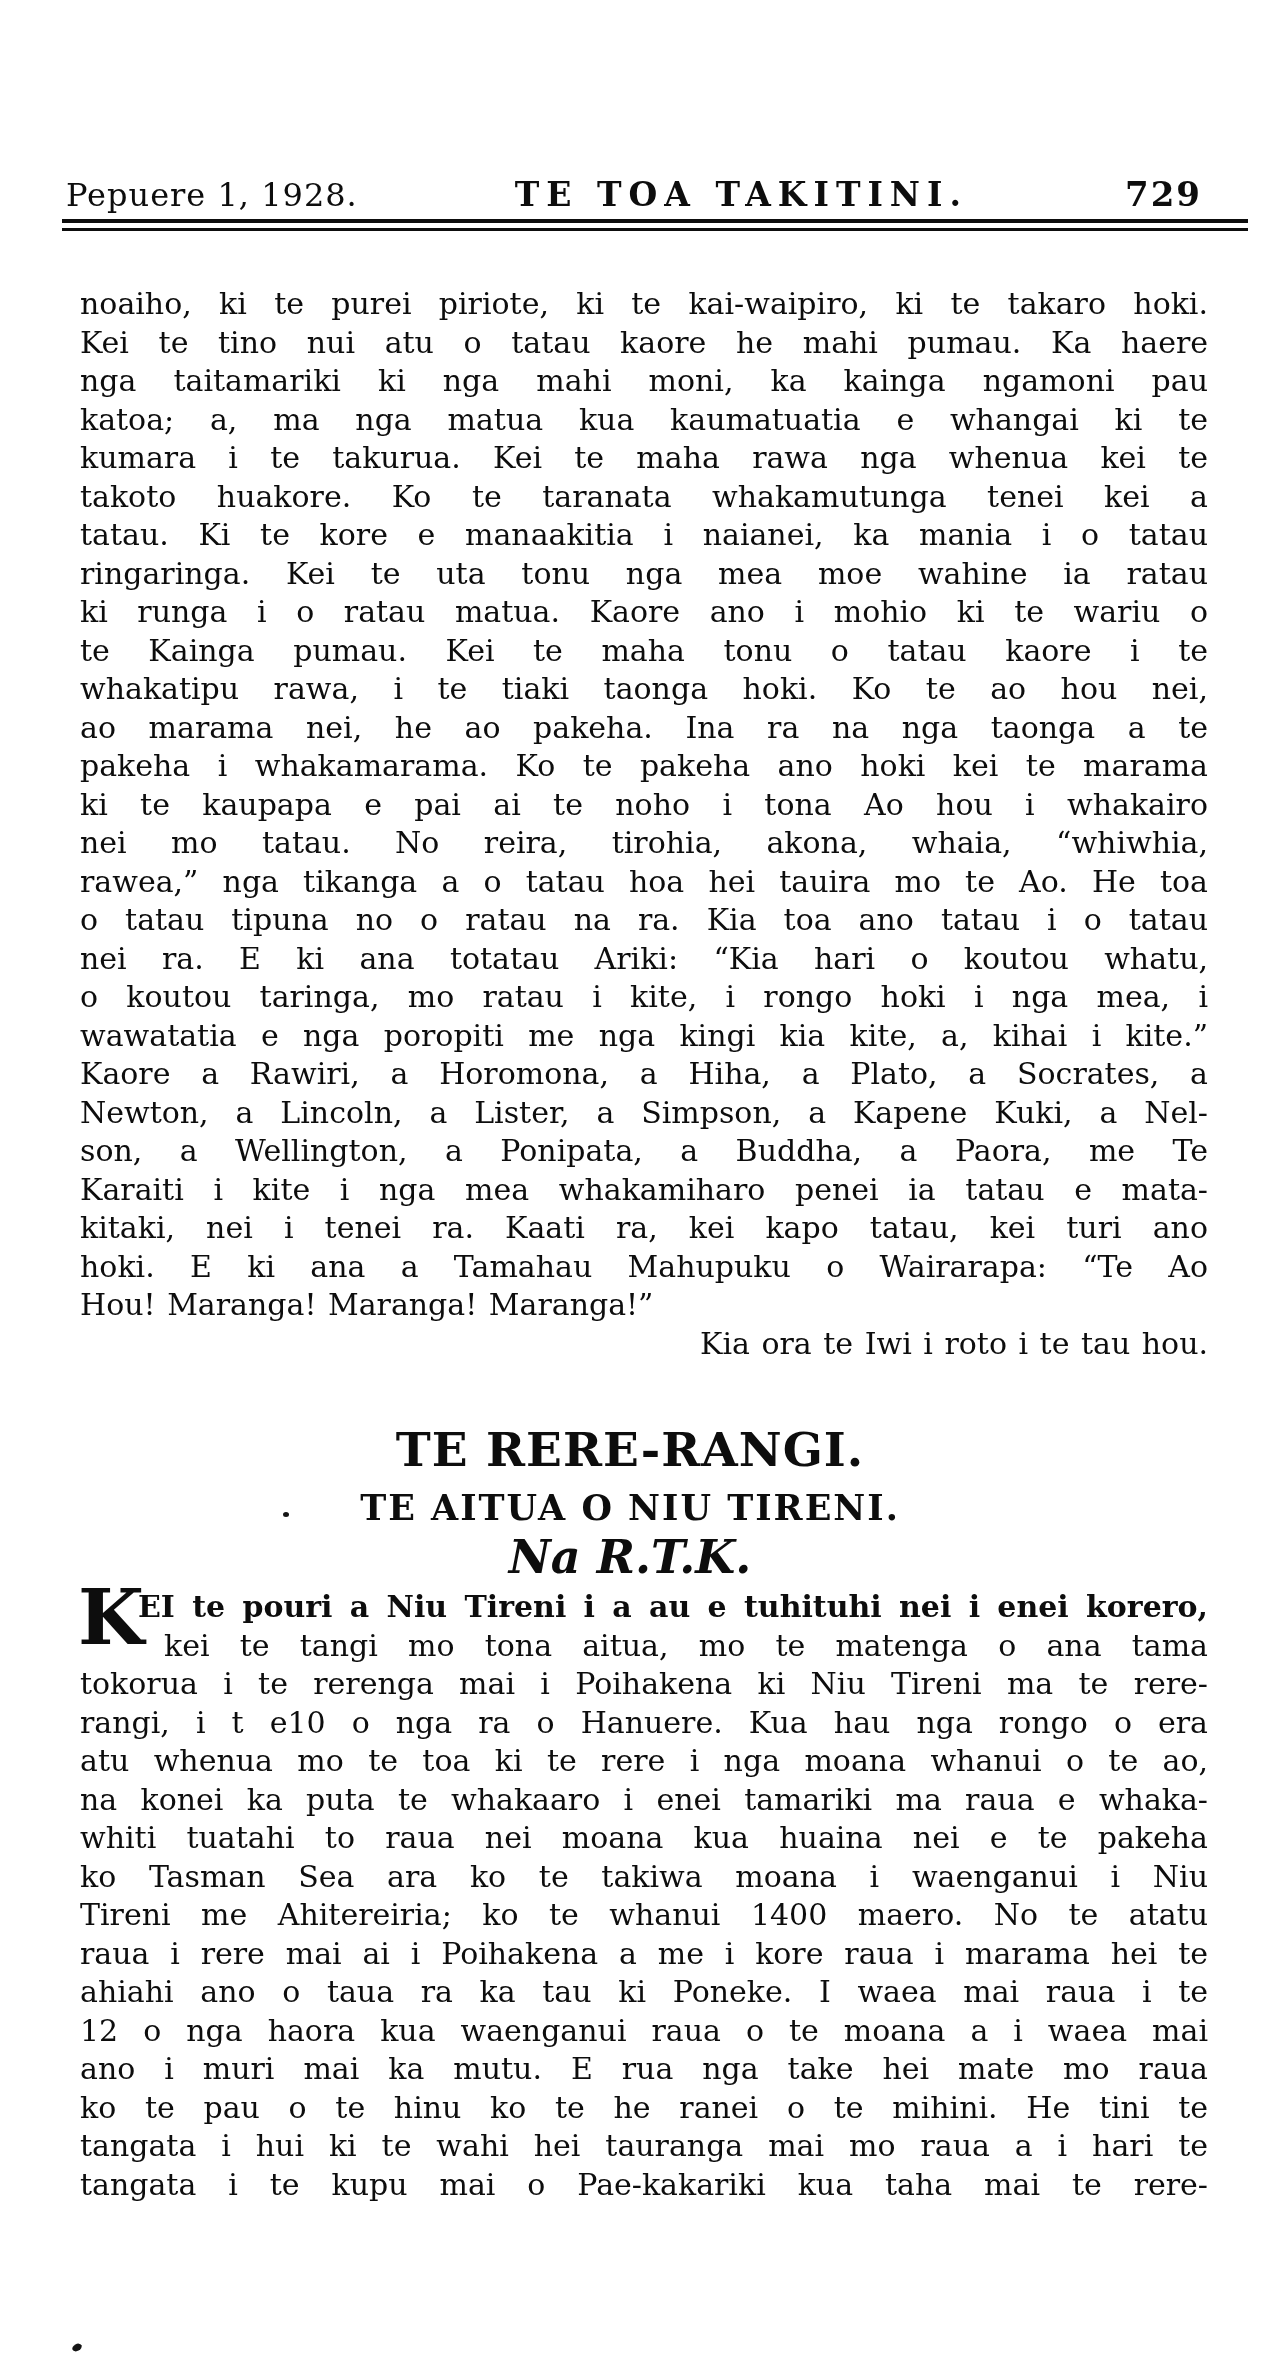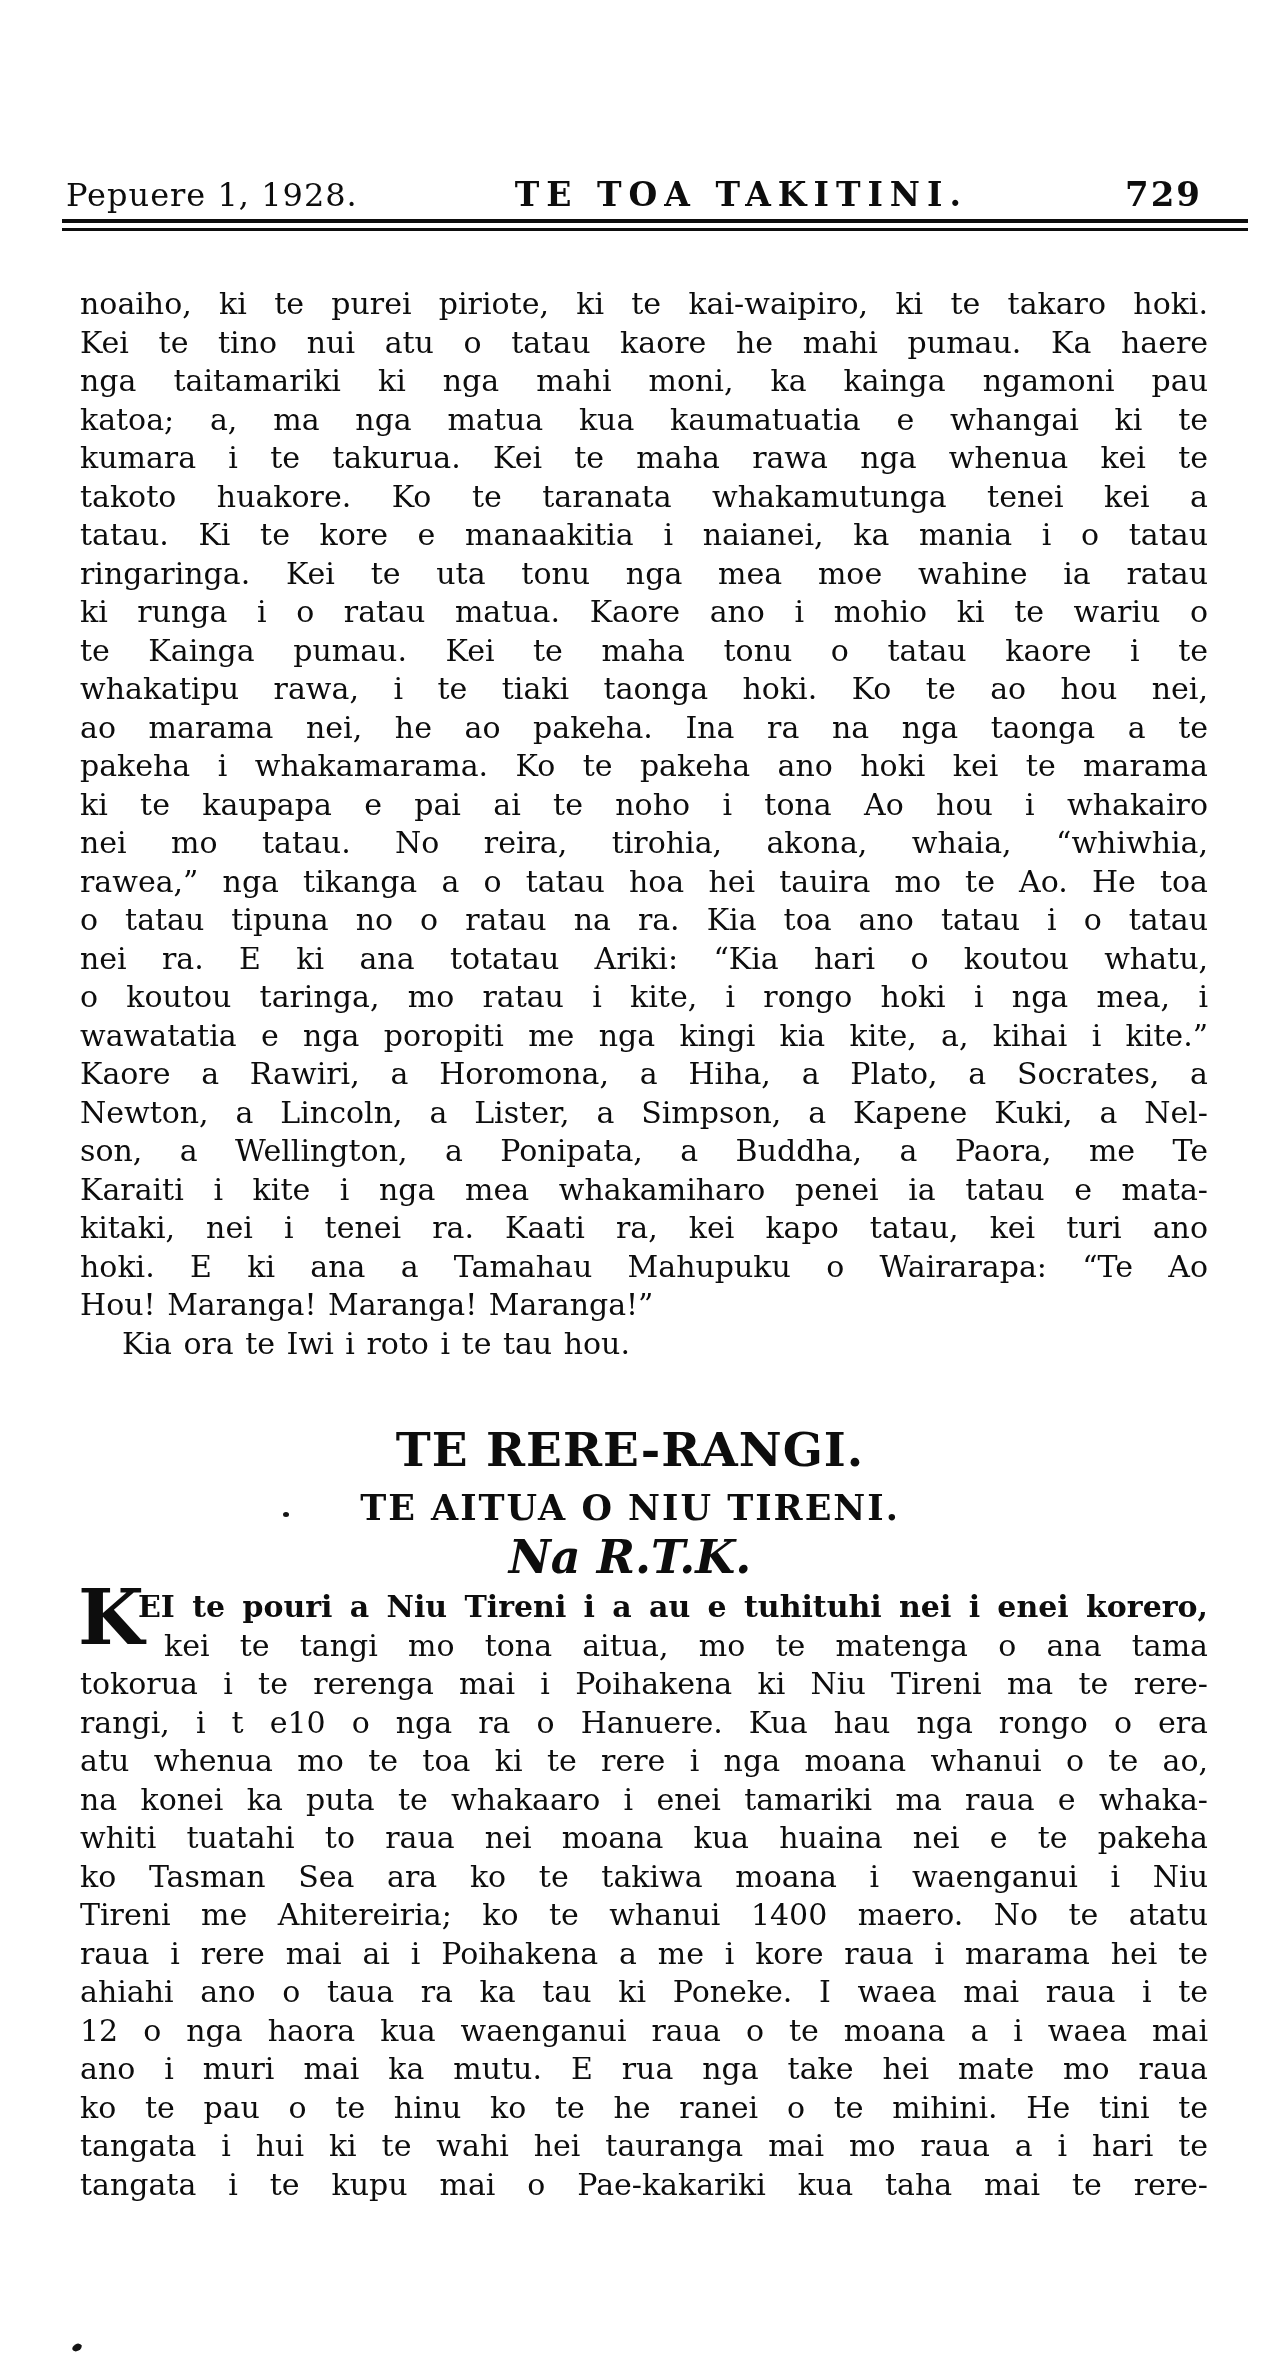--- a/index.html
+++ b/index.html
@@ -26,21 +26,21 @@
   .col { position:absolute; left:80px; width:1128px; }
   .art1 { top:285px; }
   .art2 { top:1588px; }
   .line {
     font-size:30px; line-height:38.5px; height:38.5px;
     white-space:nowrap;
     text-align:justify; text-align-last:justify;
     word-spacing:2px;
   }
   .line.short { text-align:left; text-align-last:auto; }
-  .line.indent { padding-left:42px; }
+  .line.indent { padding-left:42px;text-align:right; }
   .line.pad1 { padding-left:58px;font-weight:bold; }
   .line.pad2 { padding-left:84px; }
   
   .headings { position:absolute; left:66px; width:1128px; top:1424px; text-align:center; }
   .art-title { margin:0; font-size:47px; line-height:52px; font-weight:bold; letter-spacing:1px; }
   .art-subtitle { margin:12px 0 0 0; font-size:35px; line-height:40px; font-weight:bold; letter-spacing:2px; }
   .art-byline { margin:10px 0 0 0; font-size:46px; line-height:38px; font-weight:bold; font-style:italic; }
   
   .art2 { position:absolute; }
   .dropcap {

